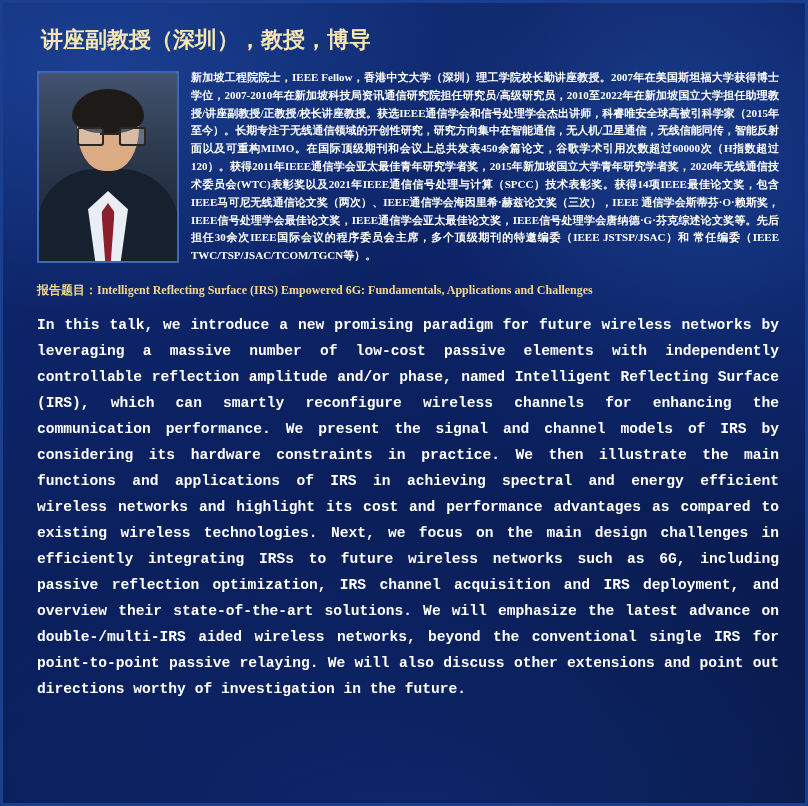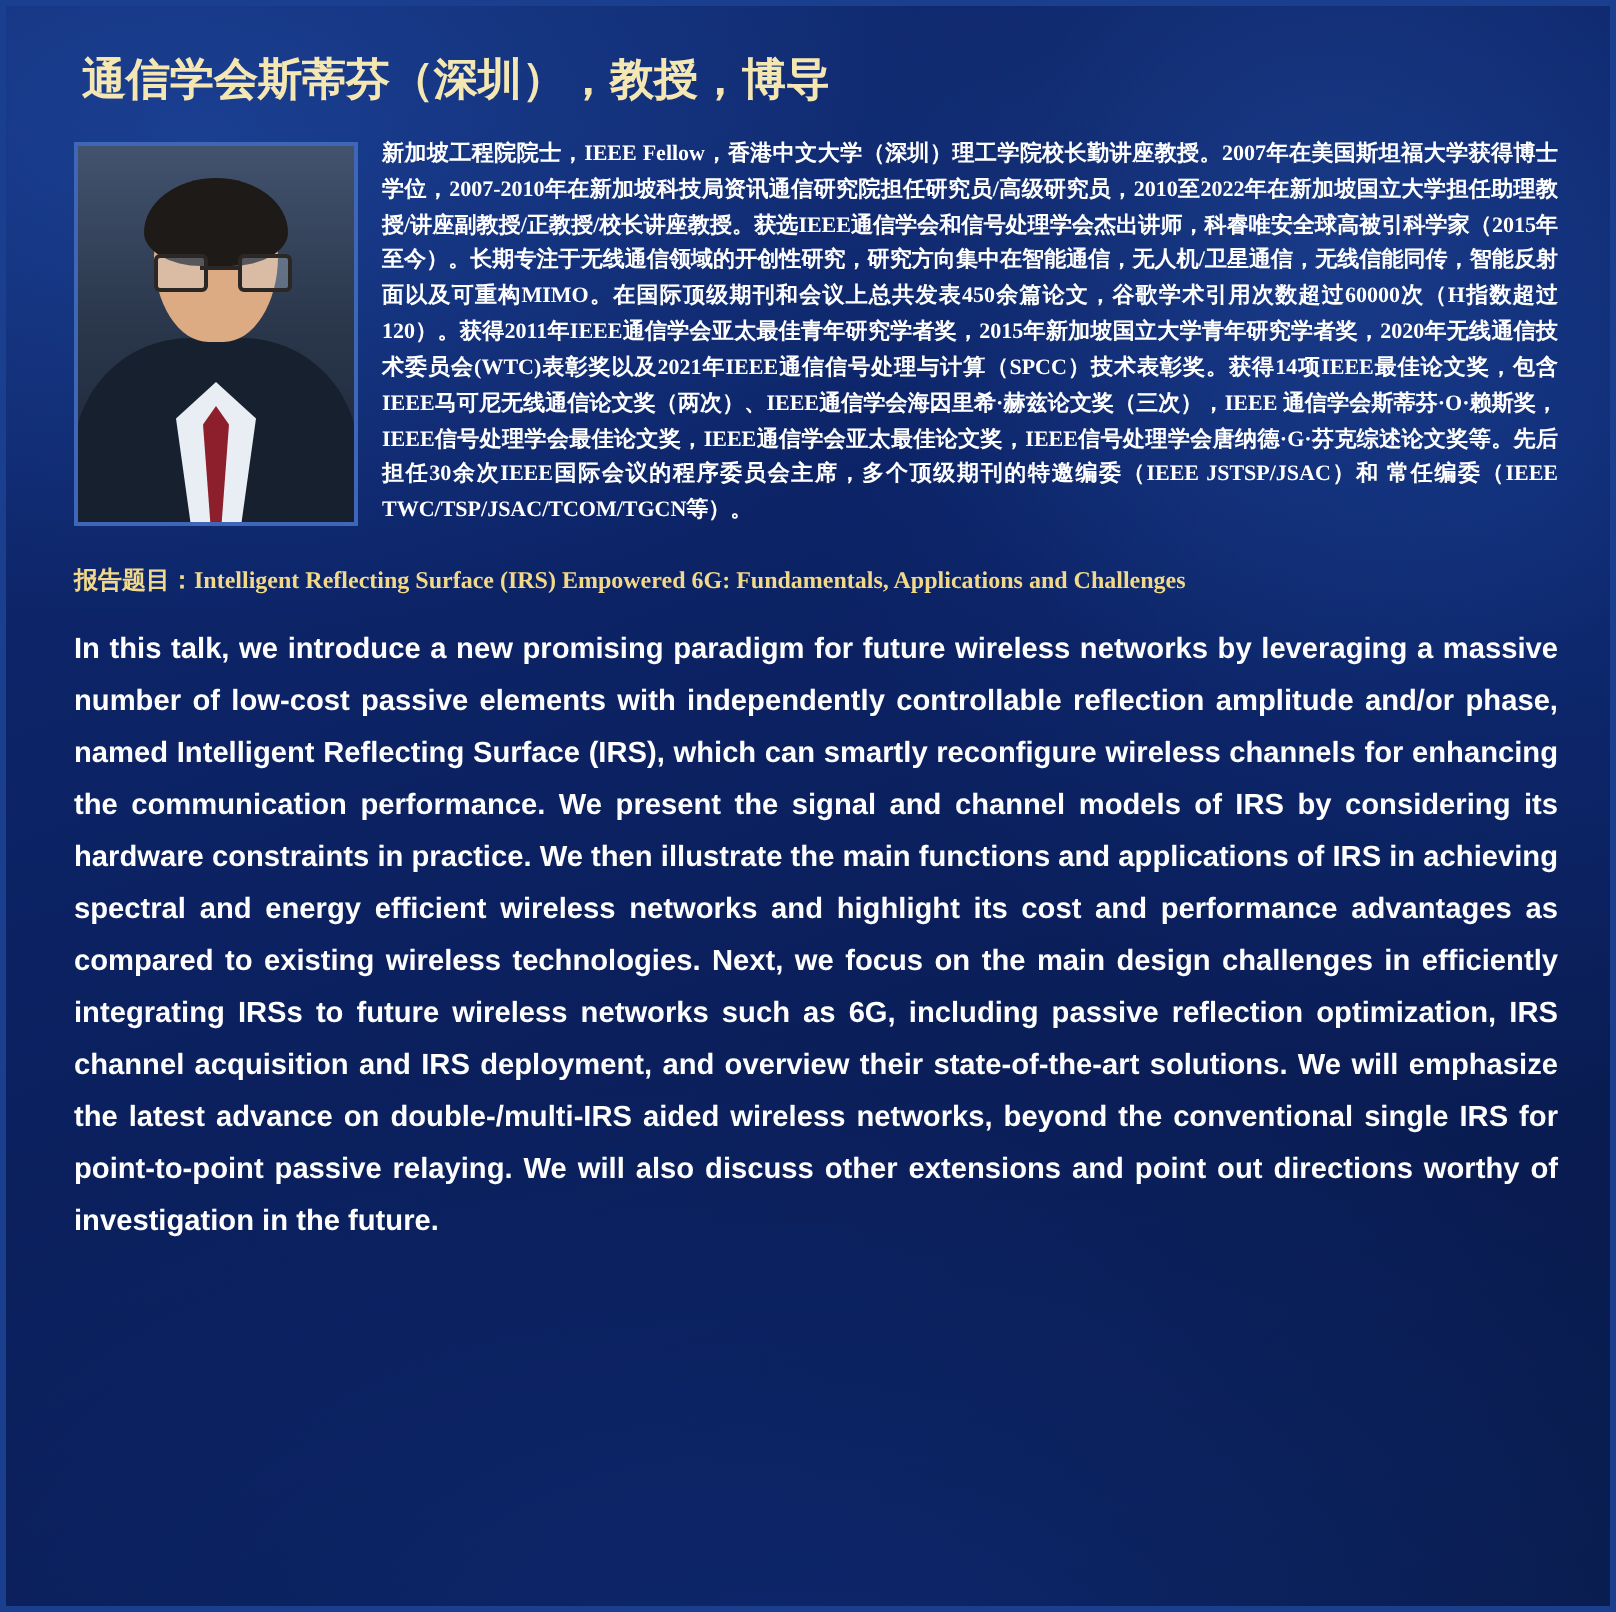--- a/index.html
+++ b/index.html
@@ -180,35 +180,35 @@
     font-family: "Liberation Serif", serif;
     font-size: 12px;
     font-weight: bold;
     line-height: 1.5;
     text-align: justify;
   }
   .title-label { color: #f2d98a; }
   .abstract {
     margin-top: 14px;
     color: #ffffff;
-    font-family: Liberation Sans, sans-serif;
+    font-family: Liberation Mono, monospace;
     font-size: 14.6px;
     line-height: 1.78;
     font-weight: bold;
     text-align: justify;
   }
 </style>
 </head>
 <body>
 
 <div class="poster">
   <div class="content">
 
     <div class="header">
-      <div class="affiliation">通信学会斯蒂芬（深圳），教授，博导</div>
+      <div class="affiliation">讲座副教授（深圳），教授，博导</div>
     </div>
 
     <div class="bio-block">
       <div class="portrait">
         <div class="p-bg"></div>
         <div class="p-body"></div>
         <div class="p-shirt"></div>
         <div class="p-tie"></div>
         <div class="p-face"></div>
         <div class="p-hair"></div>

